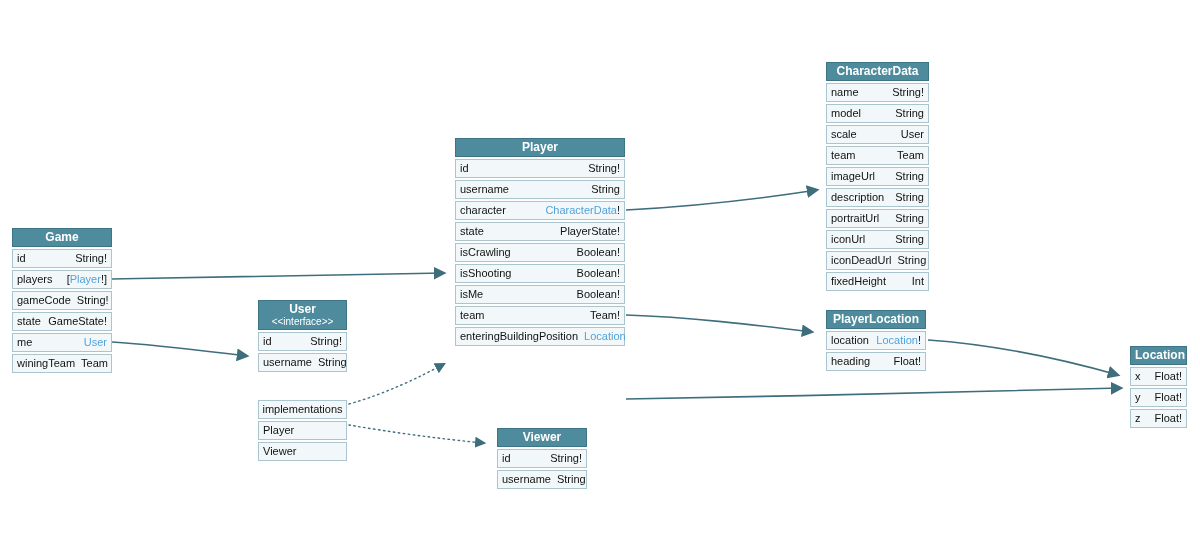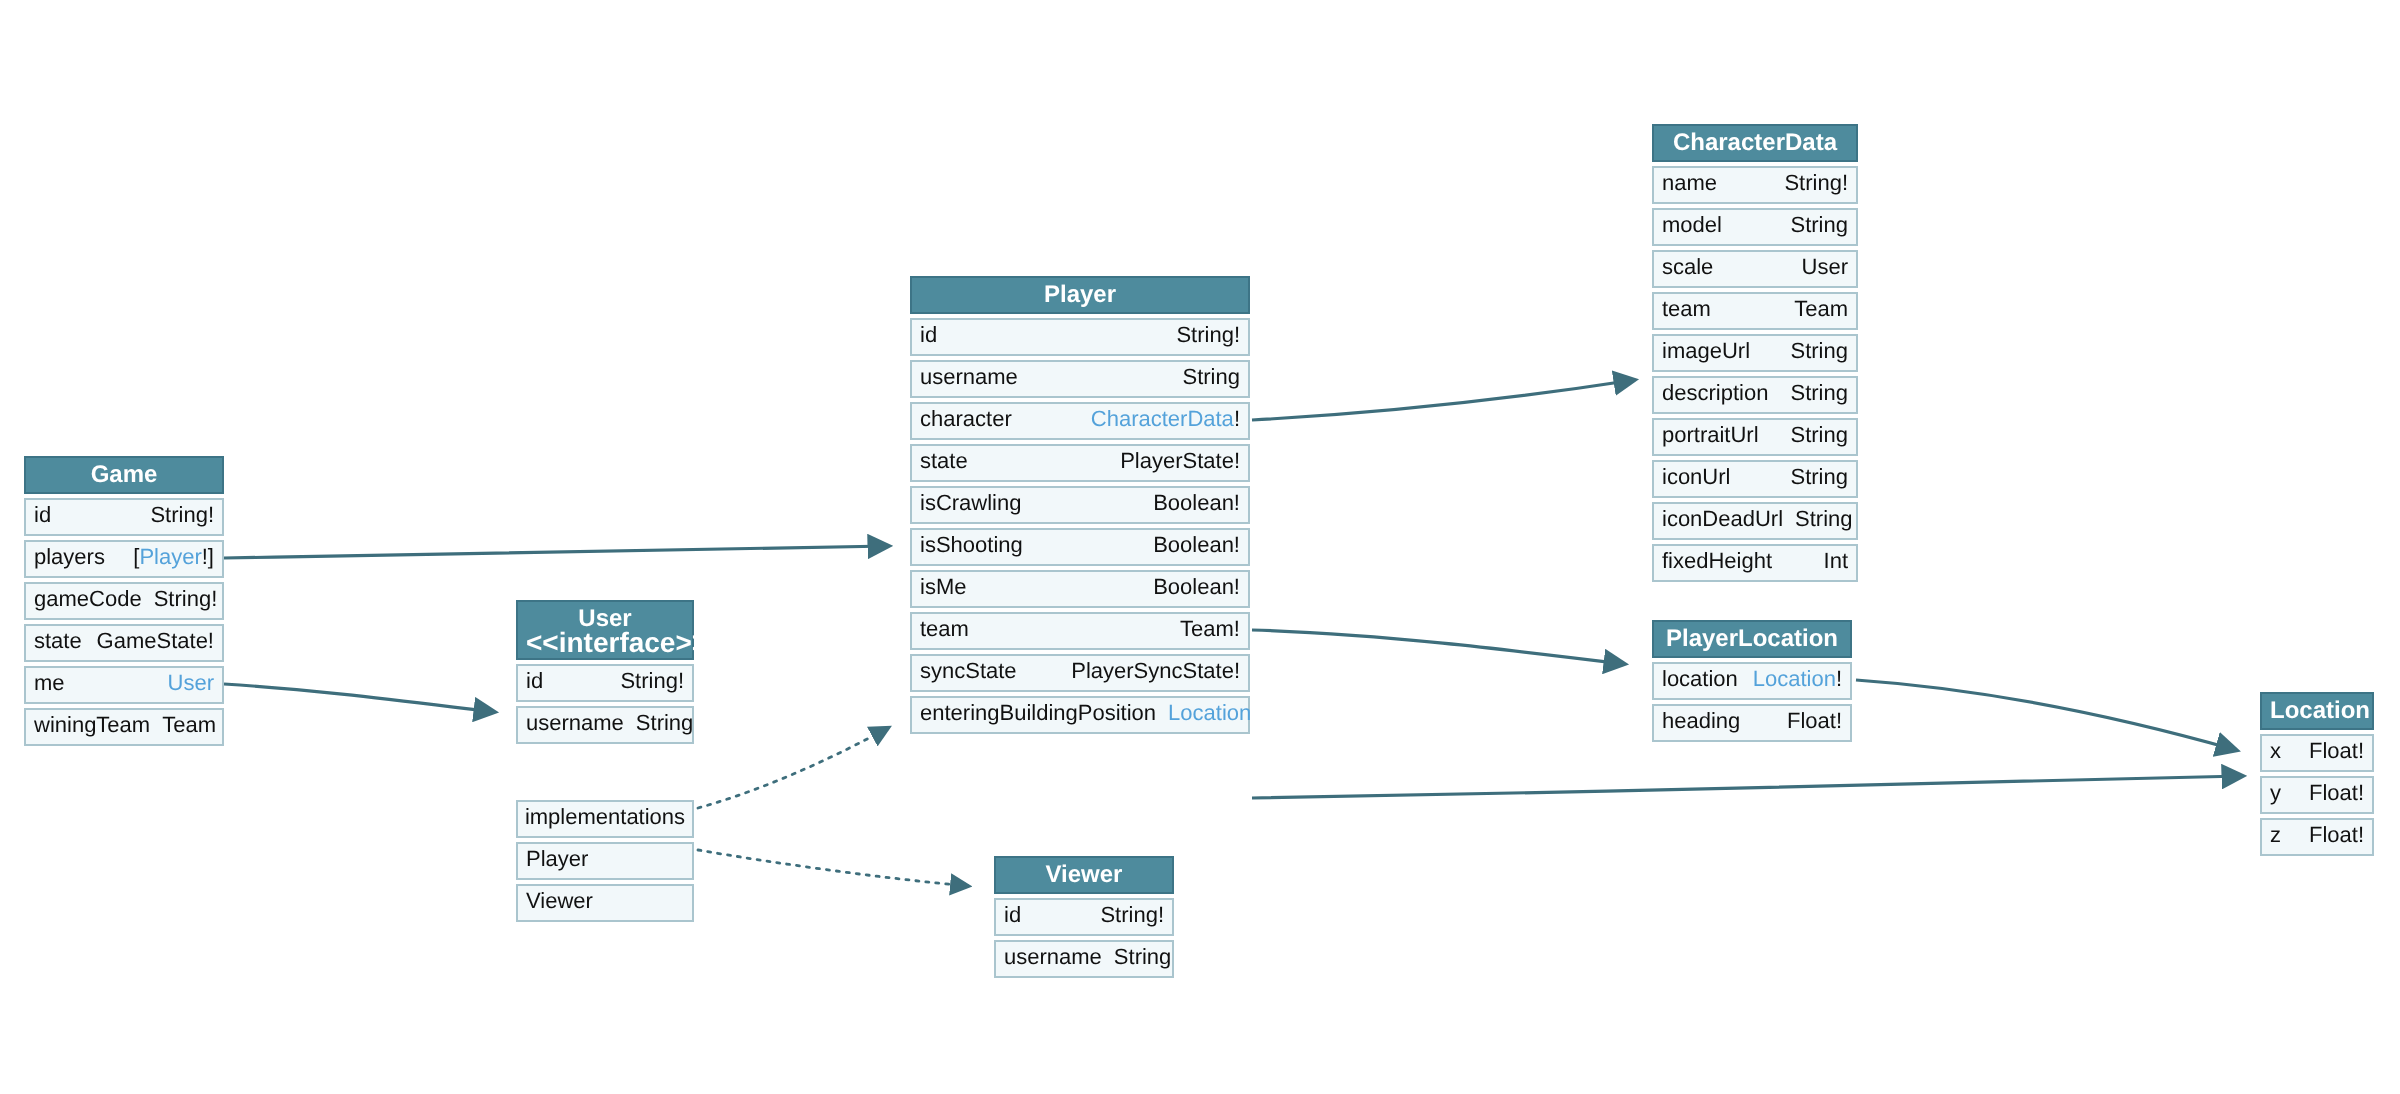--- a/index.html
+++ b/index.html
@@ -9,21 +9,21 @@
     --header-bg:#4e8b9d;--header-border:#3d7486;--row-bg:#f2f8fa;--row-border:#aac5ce;
     --link:#54a2da;--edge:#3e6e7c;--text:#111111;
   }
   #edges{position:absolute;left:0;top:0;pointer-events:none;}
   .table{position:absolute;box-sizing:border-box;}
   .hdr{
     background:var(--header-bg);border:1px solid var(--header-border);
     color:#ffffff;text-align:center;font-weight:bold;font-size:12px;
     padding:2px 4px;line-height:13px;box-sizing:border-box;
   }
-  .stereo{font-size:14px;font-weight:bold;line-height:11px;}
+  .stereo{font-size:10px;font-weight:normal;line-height:11px;}
   .row{
     background:var(--row-bg);border:1px solid var(--row-border);
     margin-top:2px;display:flex;justify-content:space-between;gap:6px;
     font-size:11px;line-height:17px;height:19px;box-sizing:border-box;
     padding:0 4px;white-space:nowrap;color:var(--text);
   }
   .row .fname{color:var(--text);}
   .row .ftype{color:var(--text);}
   .row .tlink{color:var(--link);}
   .row.section{justify-content:center;margin-top:28px;}
@@ -131,24 +131,20 @@
       </div>
       <div class="row">
         <span class="fname">isMe</span>
         <span class="ftype">Boolean!</span>
       </div>
       <div class="row">
         <span class="fname">team</span>
         <span class="ftype">Team!</span>
       </div>
       <div class="row">
-        <span class="fname">syncState</span>
-        <span class="ftype">PlayerSyncState!</span>
-      </div>
-      <div class="row">
         <span class="fname">enteringBuildingPosition</span>
         <span class="ftype"><span class="tlink">Location</span></span>
       </div>
     </div>
     <div class="table" style="left: 497px; top: 428px; width: 90px;">
       <div class="hdr">
         <div>Viewer</div>
       </div>
       <div class="row">
         <span class="fname">id</span>

